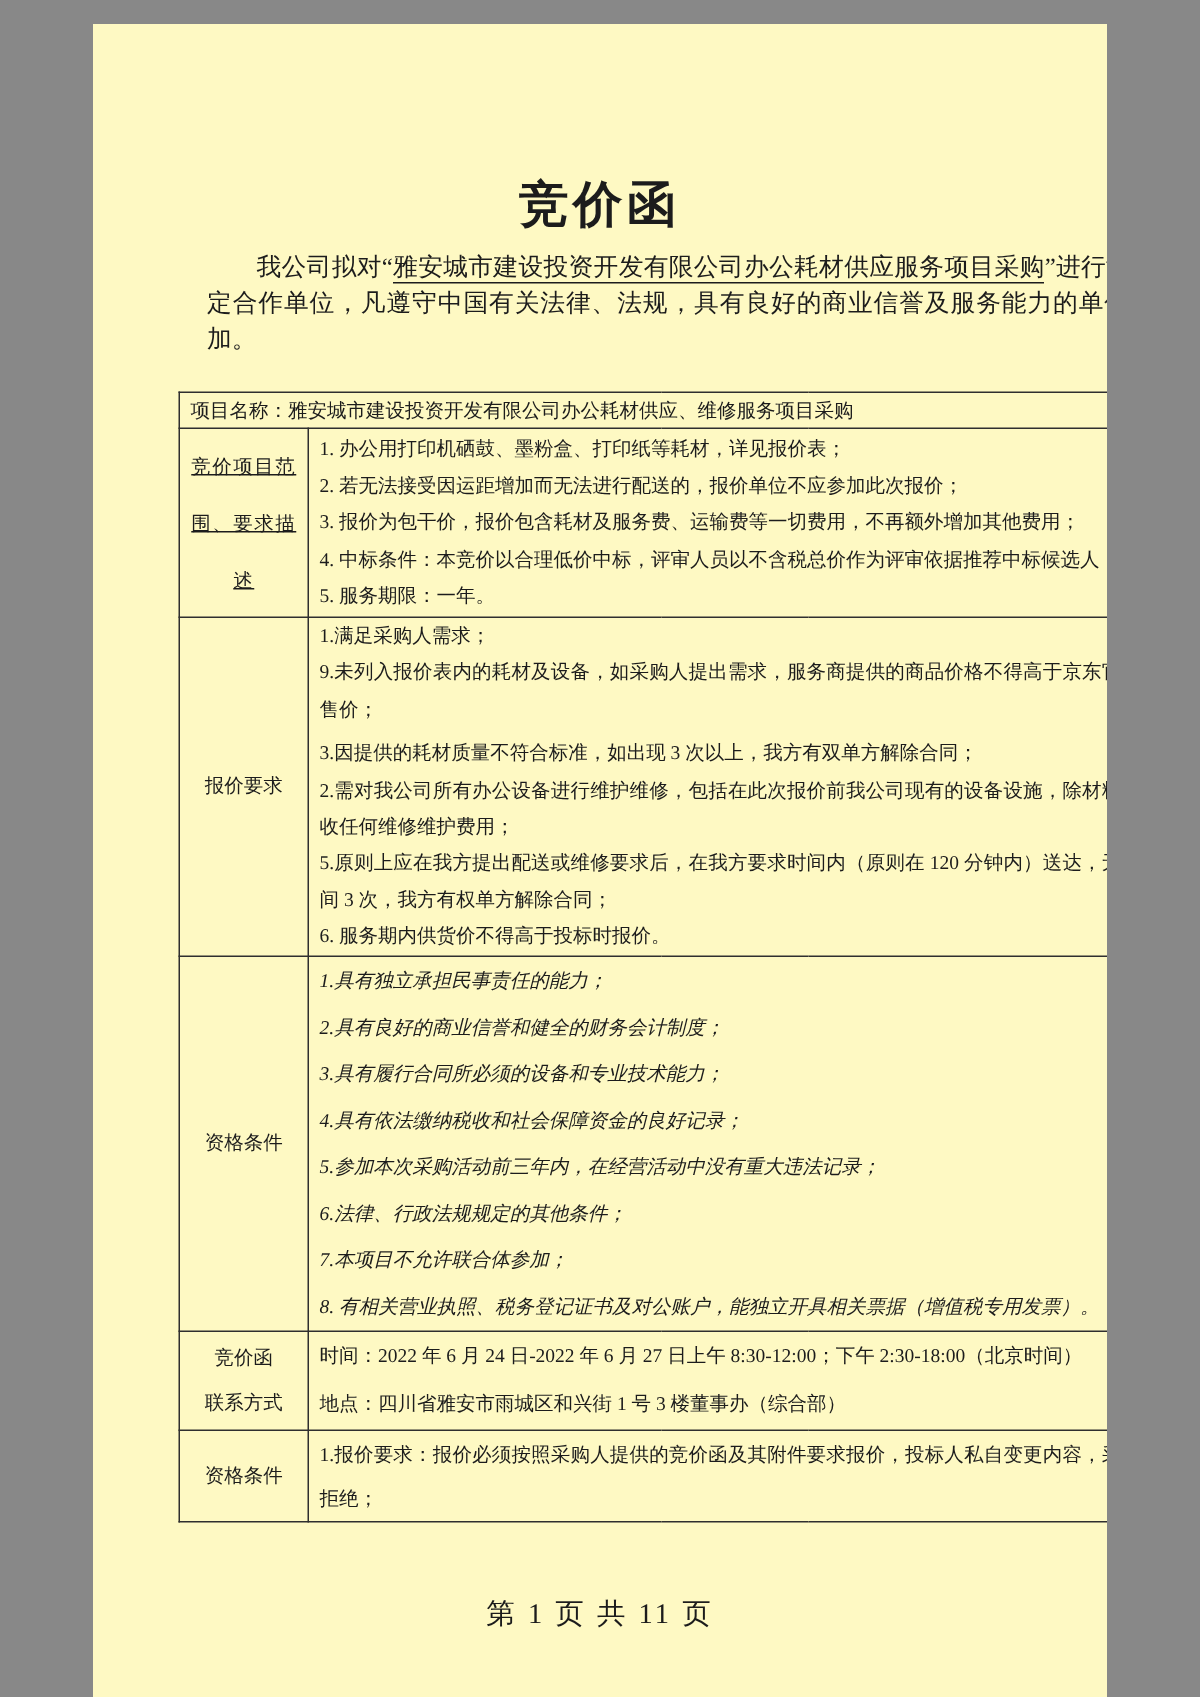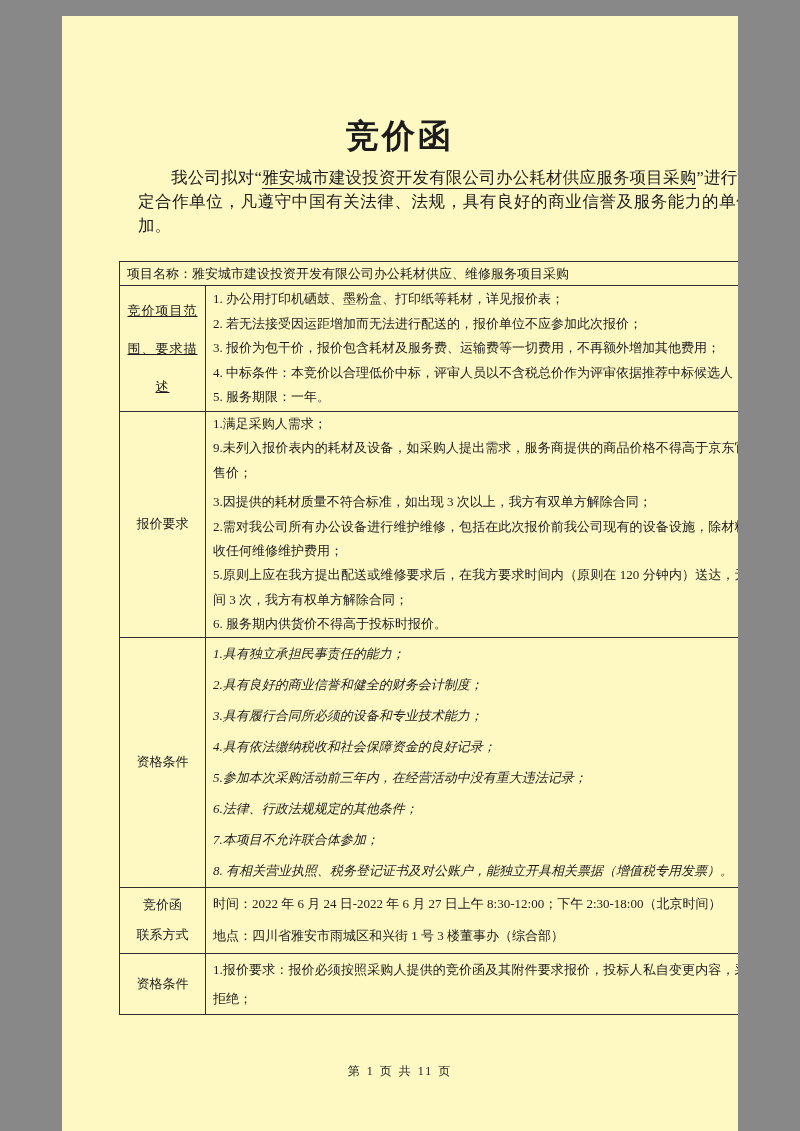--- a/index.html
+++ b/index.html
@@ -57,21 +57,21 @@
   .service .item{line-height:24.4px;}
   .service .item:nth-child(3){margin-top:5px;}
   .qual .item{line-height:31px;}
   .qual{padding-top:4px;font-style:italic;}
   td.content.mid{vertical-align:middle;}
   .collect .item{line-height:32px;}
   .quote .item{line-height:29px;}
   .label-lines .item{line-height:30px;}
   .footer{
     position:absolute;top:1047px;left:0;width:100%;
-    text-align:center;font-size:12px;letter-spacing:2px;
+    text-align:center;font-size:19px;letter-spacing:2px;
   }
   
   .stamp{
     position:absolute;left:727px;top:366px;width:90px;height:190px;
     color:#e04f54;z-index:5;pointer-events:none;
   }
   .stamp .arc{
     position:absolute;border:4px solid transparent;border-radius:50%;
   }
   .stamp .arc-top{

